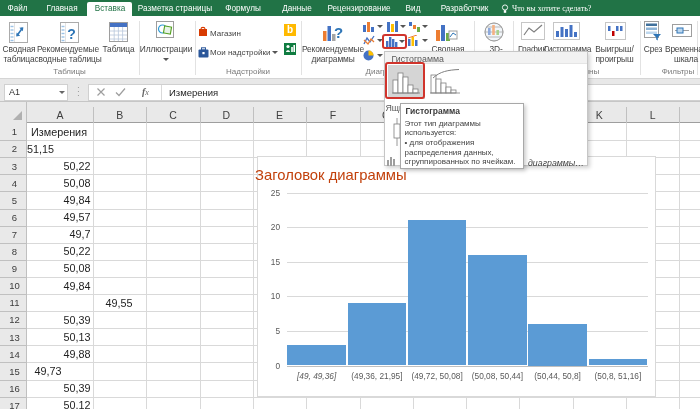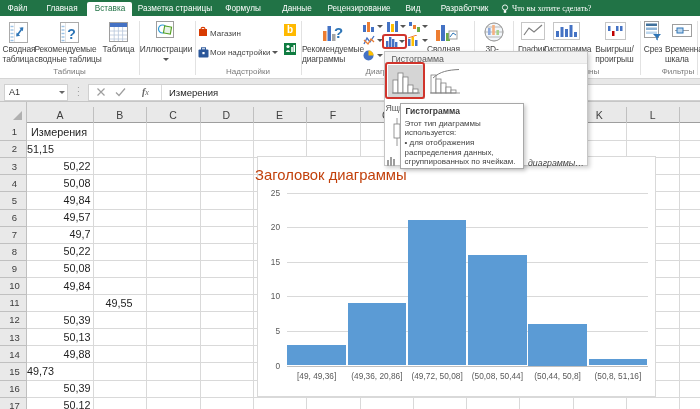--- a/index.html
+++ b/index.html
@@ -1,20 +1,20 @@
 <!DOCTYPE html>
 <html><head><meta charset="utf-8"><style>
 *{margin:0;padding:0;box-sizing:border-box;}
 body{font-family:"Liberation Sans",sans-serif;}
 #app{position:relative;width:700px;height:409px;background:#fff;overflow:hidden;}
 .ab{position:absolute;}
 .tab{position:absolute;top:0;height:16px;line-height:17px;color:#fff;font-size:8.2px;text-align:center;transform:translateX(-50%);white-space:nowrap;}
 .glabel{position:absolute;top:66px;height:10px;font-size:8px;color:#7a7a7a;text-align:center;transform:translateX(-50%);white-space:nowrap;}
 .sep{position:absolute;top:21px;height:53px;width:1px;background:#e2e2e2;}
-.bigtxt{position:absolute;font-size:8.4px;letter-spacing:-0.1px;color:#444;text-align:left;transform:translateX(-50%);white-space:nowrap;line-height:9.5px;}
+.bigtxt{position:absolute;font-size:8.4px;letter-spacing:-0.1px;color:#444;text-align:center;transform:translateX(-50%);white-space:nowrap;line-height:9.5px;}
 .mtxt{position:absolute;font-size:8px;color:#444;white-space:nowrap;}
 .colhdr{position:absolute;top:0;height:100%;font-size:10.5px;color:#3f3f3f;text-align:center;line-height:27px;}
 .rownum{position:absolute;width:29px;font-size:9.5px;color:#3c3c3c;text-align:center;}
 .cellv{position:absolute;font-size:10.8px;color:#1f1f1f;}
 .vline{position:absolute;width:1px;background:#d9d9d9;}
 .hline{position:absolute;height:1px;background:#d9d9d9;}
 .arr{display:inline-block;width:0;height:0;border-left:3px solid transparent;border-right:3px solid transparent;border-top:3.5px solid #555;}
 .xl{position:absolute;font-size:8.3px;color:#595959;white-space:nowrap;transform:translateX(-50%);}
 .yl{position:absolute;font-size:8.3px;color:#595959;text-align:right;width:20px;transform:translateY(-50%);}
 </style></head><body>
@@ -123,41 +123,41 @@
 <div class="cellv" style="left:27px;top:194.0px;width:63.5px;text-align:right;">49,84</div>
 <div class="cellv" style="left:27px;top:211.1px;width:63.5px;text-align:right;">49,57</div>
 <div class="cellv" style="left:27px;top:228.2px;width:63.5px;text-align:right;">49,7</div>
 <div class="cellv" style="left:27px;top:245.3px;width:63.5px;text-align:right;">50,22</div>
 <div class="cellv" style="left:27px;top:262.4px;width:63.5px;text-align:right;">50,08</div>
 <div class="cellv" style="left:27px;top:279.5px;width:63.5px;text-align:right;">49,84</div>
 <div class="cellv" style="left:27px;top:296.6px;width:63.5px;text-align:right;margin-left:42px;">49,55</div>
 <div class="cellv" style="left:27px;top:313.7px;width:63.5px;text-align:right;">50,39</div>
 <div class="cellv" style="left:27px;top:330.8px;width:63.5px;text-align:right;">50,13</div>
 <div class="cellv" style="left:27px;top:347.9px;width:63.5px;text-align:right;">49,88</div>
-<div class="cellv" style="left:27px;top:365.0px;width:64px;text-align:left;">49,73</div>
+<div class="cellv" style="left:16px;top:365.0px;width:64px;text-align:center;">49,73</div>
 <div class="cellv" style="left:27px;top:382.1px;width:63.5px;text-align:right;">50,39</div>
 <div class="cellv" style="left:27px;top:399.2px;width:63.5px;text-align:right;">50,12</div>
 <div class="ab" style="left:257px;top:155.5px;width:399px;height:241.5px;background:#fff;border:1px solid #d9d9d9;z-index:3;">
 <div class="ab" style="left:-3px;top:10px;width:403px;font-size:14.8px;color:#c2410c;">Заголовок диаграммы</div>
 <div class="ab" style="left:28.5px;top:36.0px;width:361.5px;height:1px;background:#d9d9d9;"></div>
 <div class="yl" style="left:2px;top:36.0px;">25</div>
 <div class="ab" style="left:28.5px;top:70.6px;width:361.5px;height:1px;background:#d9d9d9;"></div>
 <div class="yl" style="left:2px;top:70.6px;">20</div>
 <div class="ab" style="left:28.5px;top:105.2px;width:361.5px;height:1px;background:#d9d9d9;"></div>
 <div class="yl" style="left:2px;top:105.2px;">15</div>
 <div class="ab" style="left:28.5px;top:139.8px;width:361.5px;height:1px;background:#d9d9d9;"></div>
 <div class="yl" style="left:2px;top:139.8px;">10</div>
 <div class="ab" style="left:28.5px;top:174.4px;width:361.5px;height:1px;background:#d9d9d9;"></div>
 <div class="yl" style="left:2px;top:174.4px;">5</div>
 <div class="ab" style="left:28.5px;top:209.0px;width:361.5px;height:1px;background:#bfbfbf;"></div>
 <div class="yl" style="left:2px;top:209.0px;">0</div>
 <div class="ab" style="left:29.3px;top:188.2px;width:58.6px;height:20.8px;background:#5b9bd5;"></div>
-<div class="xl" style="left:58.6px;top:214px;">[49, 49,36]</div>
+<div class="xl" style="left:58.6px;top:214px;font-style:italic;">[49, 49,36]</div>
 <div class="ab" style="left:89.5px;top:146.7px;width:58.6px;height:62.3px;background:#5b9bd5;"></div>
-<div class="xl" style="left:118.9px;top:214px;">(49,36, 20,86]</div>
+<div class="xl" style="left:118.9px;top:214px;">(49,36, 21,95]</div>
 <div class="ab" style="left:149.8px;top:63.7px;width:58.6px;height:145.3px;background:#5b9bd5;"></div>
 <div class="xl" style="left:179.1px;top:214px;">(49,72, 50,08]</div>
 <div class="ab" style="left:210.1px;top:98.3px;width:58.6px;height:110.7px;background:#5b9bd5;"></div>
 <div class="xl" style="left:239.4px;top:214px;">(50,08, 50,44]</div>
 <div class="ab" style="left:270.3px;top:167.5px;width:58.6px;height:41.5px;background:#5b9bd5;"></div>
 <div class="xl" style="left:299.6px;top:214px;">(50,44, 50,8]</div>
 <div class="ab" style="left:330.6px;top:202.1px;width:58.6px;height:6.9px;background:#5b9bd5;"></div>
 <div class="xl" style="left:359.9px;top:214px;">(50,8, 51,16]</div>
 </div>
 <div class="ab" style="left:0;top:0;width:700px;height:16px;background:#217346;z-index:4;">

